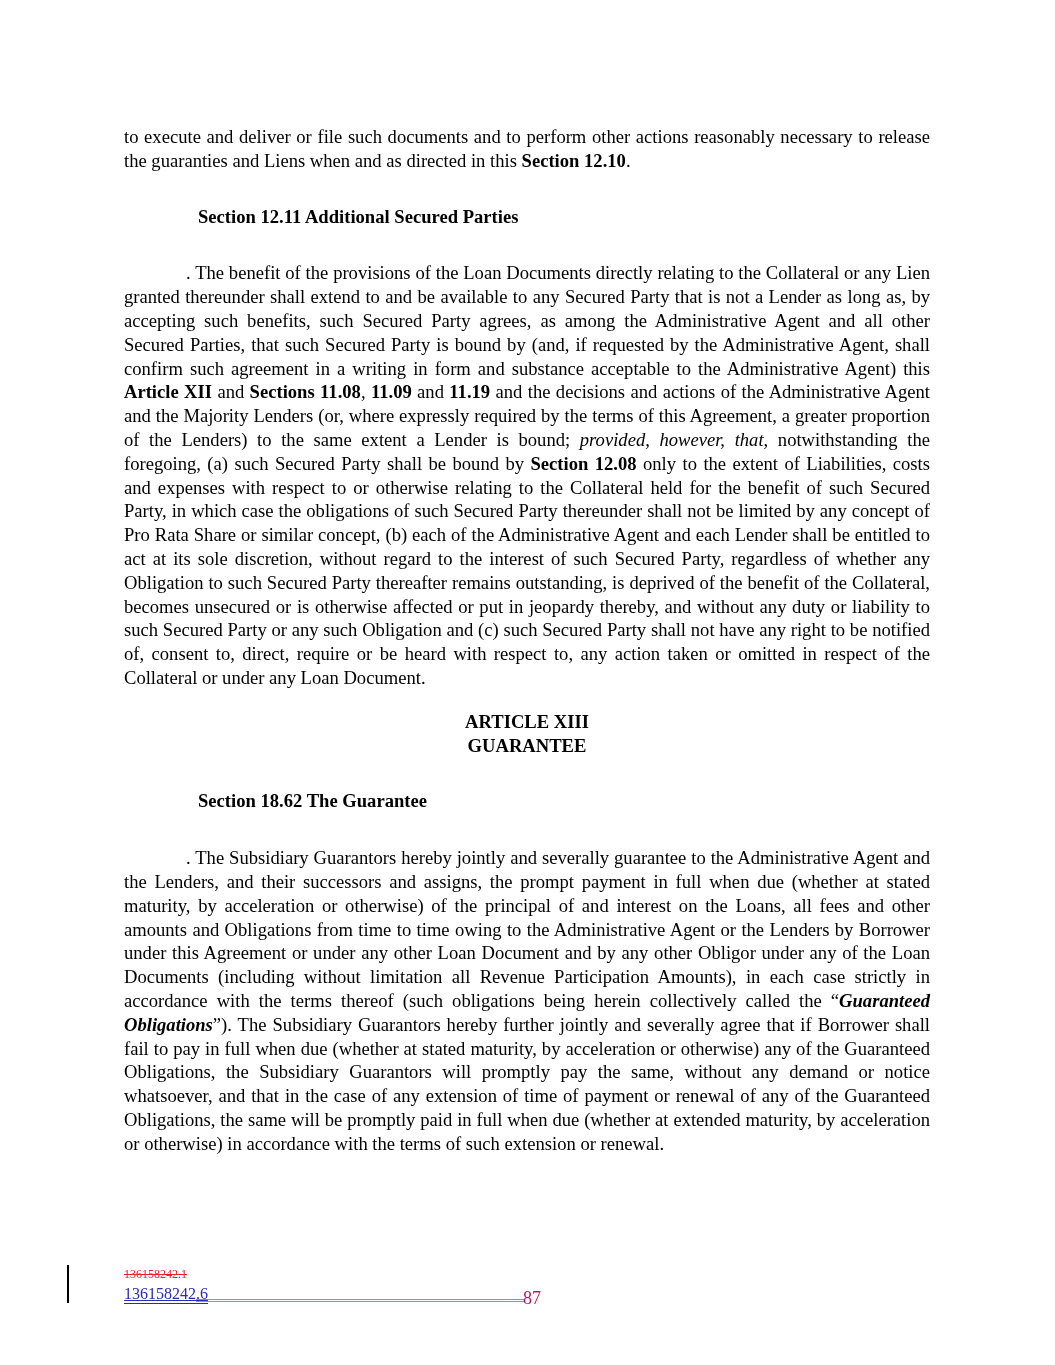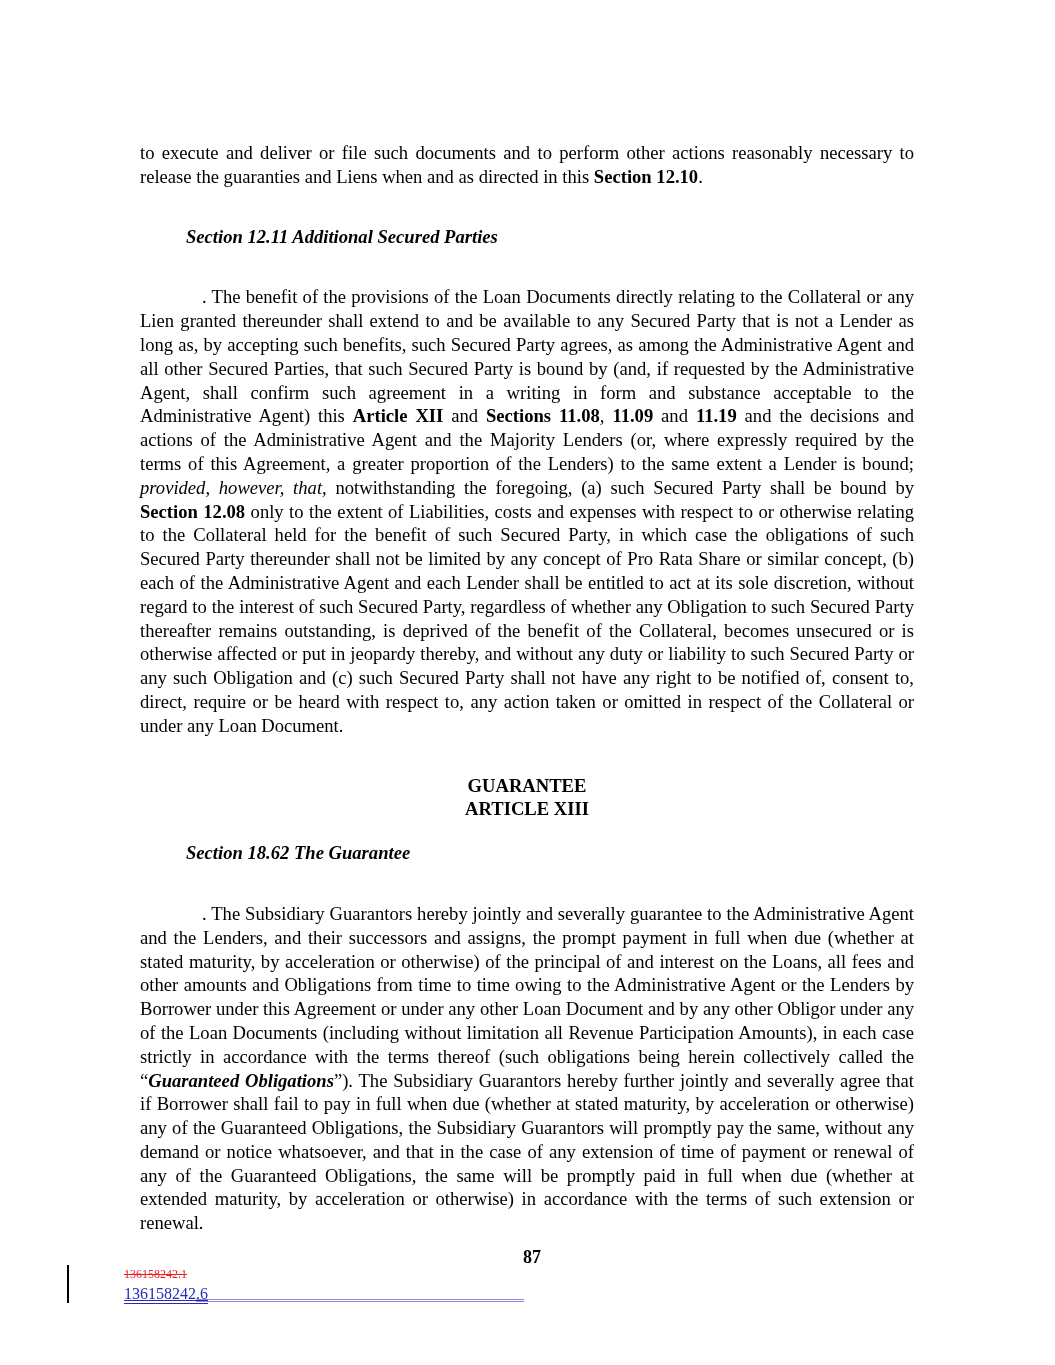--- a/index.html
+++ b/index.html
@@ -17,32 +17,31 @@
     }
     .page {
       position: absolute;
       left: 124px;
       top: 125px;
       width: 806px;
       font-size: 18.6px;
       line-height: 23.8px;
     }
     .para {
-      margin: 16px;
+      margin: 0;
       text-align: justify;
       text-align-last: left;
     }
     .indent {
       text-indent: 62px;
     }
     .section-heading {
-      margin: 0;
+      margin: 12px;
       padding-left: 62px;
       font-weight: bold;
-      font-style: italic;
     }
     .article-heading {
       margin: 0;
       text-align: center;
       font-weight: bold;
     }
     .gap-s { height: 20px; }
     .gap-m { height: 21px; }
     .gap-l { height: 20px; }
     b, .b { font-weight: bold; }
@@ -92,47 +91,46 @@
       right: 0;
       top: 14px;
       height: 0;
       border-top: 1px solid #8a8ad8;
       border-bottom: 1px solid #8a8ad8;
       height: 1px;
     }
     .page-number {
       position: absolute;
       left: 523px;
-      top: 1247px;
+      top: 1288px;
       font-family: "Liberation Serif", serif;
       font-size: 18px;
       line-height: 20px;
-      color: #000000;
-      font-weight: bold;
+      color: #be185d;
     }
   </style>
 </head>
 <body>
 
 <div class="page">
 
   <p class="para"><span>to execute and deliver or file such documents and to perform other actions reasonably necessary to release the guaranties and Liens when and as directed in this </span><span class="b">Section 12.10</span><span>.</span></p>
 
   <div class="gap-s"></div>
 
   <p class="section-heading">Section 12.11  Additional Secured Parties</p>
 
   <div class="gap-m"></div>
 
   <p class="para indent"><span>.  The benefit of the provisions of the Loan Documents directly relating to the Collateral or any Lien granted thereunder shall extend to and be available to any Secured Party that is not a Lender as long as, by accepting such benefits, such Secured Party agrees, as among the Administrative Agent and all other Secured Parties, that such Secured Party is bound by (and, if requested by the Administrative Agent, shall confirm such agreement in a writing in form and substance acceptable to the Administrative Agent) this </span><span class="b">Article XII</span><span> and </span><span class="b">Sections 11.08</span><span>, </span><span class="b">11.09</span><span> and </span><span class="b">11.19</span><span> and the decisions and actions of the Administrative Agent and the Majority Lenders (or, where expressly required by the terms of this Agreement, a greater proportion of the Lenders) to the same extent a Lender is bound; </span><span class="i">provided, however, that,</span><span> notwithstanding the foregoing, (a) such Secured Party shall be bound by </span><span class="b">Section 12.08</span><span> only to the extent of Liabilities, costs and expenses with respect to or otherwise relating to the Collateral held for the benefit of such Secured Party, in which case the obligations of such Secured Party thereunder shall not be limited by any concept of Pro Rata Share or similar concept, (b) each of the Administrative Agent and each Lender shall be entitled to act at its sole discretion, without regard to the interest of such Secured Party, regardless of whether any Obligation to such Secured Party thereafter remains outstanding, is deprived of the benefit of the Collateral, becomes unsecured or is otherwise affected or put in jeopardy thereby, and without any duty or liability to such Secured Party or any such Obligation and (c) such Secured Party shall not have any right to be notified of, consent to, direct, require or be heard with respect to, any action taken or omitted in respect of the Collateral or under any Loan Document.</span></p>
 
   <div class="gap-l"></div>
 
+  <p class="article-heading">ARTICLE XIII</p>
   <p class="article-heading">GUARANTEE</p>
-  <p class="article-heading">ARTICLE XIII</p>
 
   <div class="gap-l"></div>
 
   <p class="section-heading">Section 18.62  The Guarantee</p>
 
   <div class="gap-m"></div>
 
   <p class="para indent"><span>.  The Subsidiary Guarantors hereby jointly and severally guarantee to the Administrative Agent and the Lenders, and their successors and assigns, the prompt payment in full when due (whether at stated maturity, by acceleration or otherwise) of the principal of and interest on the Loans, all fees and other amounts and Obligations from time to time owing to the Administrative Agent or the Lenders by Borrower under this Agreement or under any other Loan Document and by any other Obligor under any of the Loan Documents (including without limitation all Revenue Participation Amounts), in each case strictly in accordance with the terms thereof (such obligations being herein collectively called the “</span><span class="bi">Guaranteed Obligations</span><span>”).  The Subsidiary Guarantors hereby further jointly and severally agree that if Borrower shall fail to pay in full when due (whether at stated maturity, by acceleration or otherwise) any of the Guaranteed Obligations, the Subsidiary Guarantors will promptly pay the same, without any demand or notice whatsoever, and that in the case of any extension of time of payment or renewal of any of the Guaranteed Obligations, the same will be promptly paid in full when due (whether at extended maturity, by acceleration or otherwise) in accordance with the terms of such extension or renewal.</span></p>
 
 </div>

